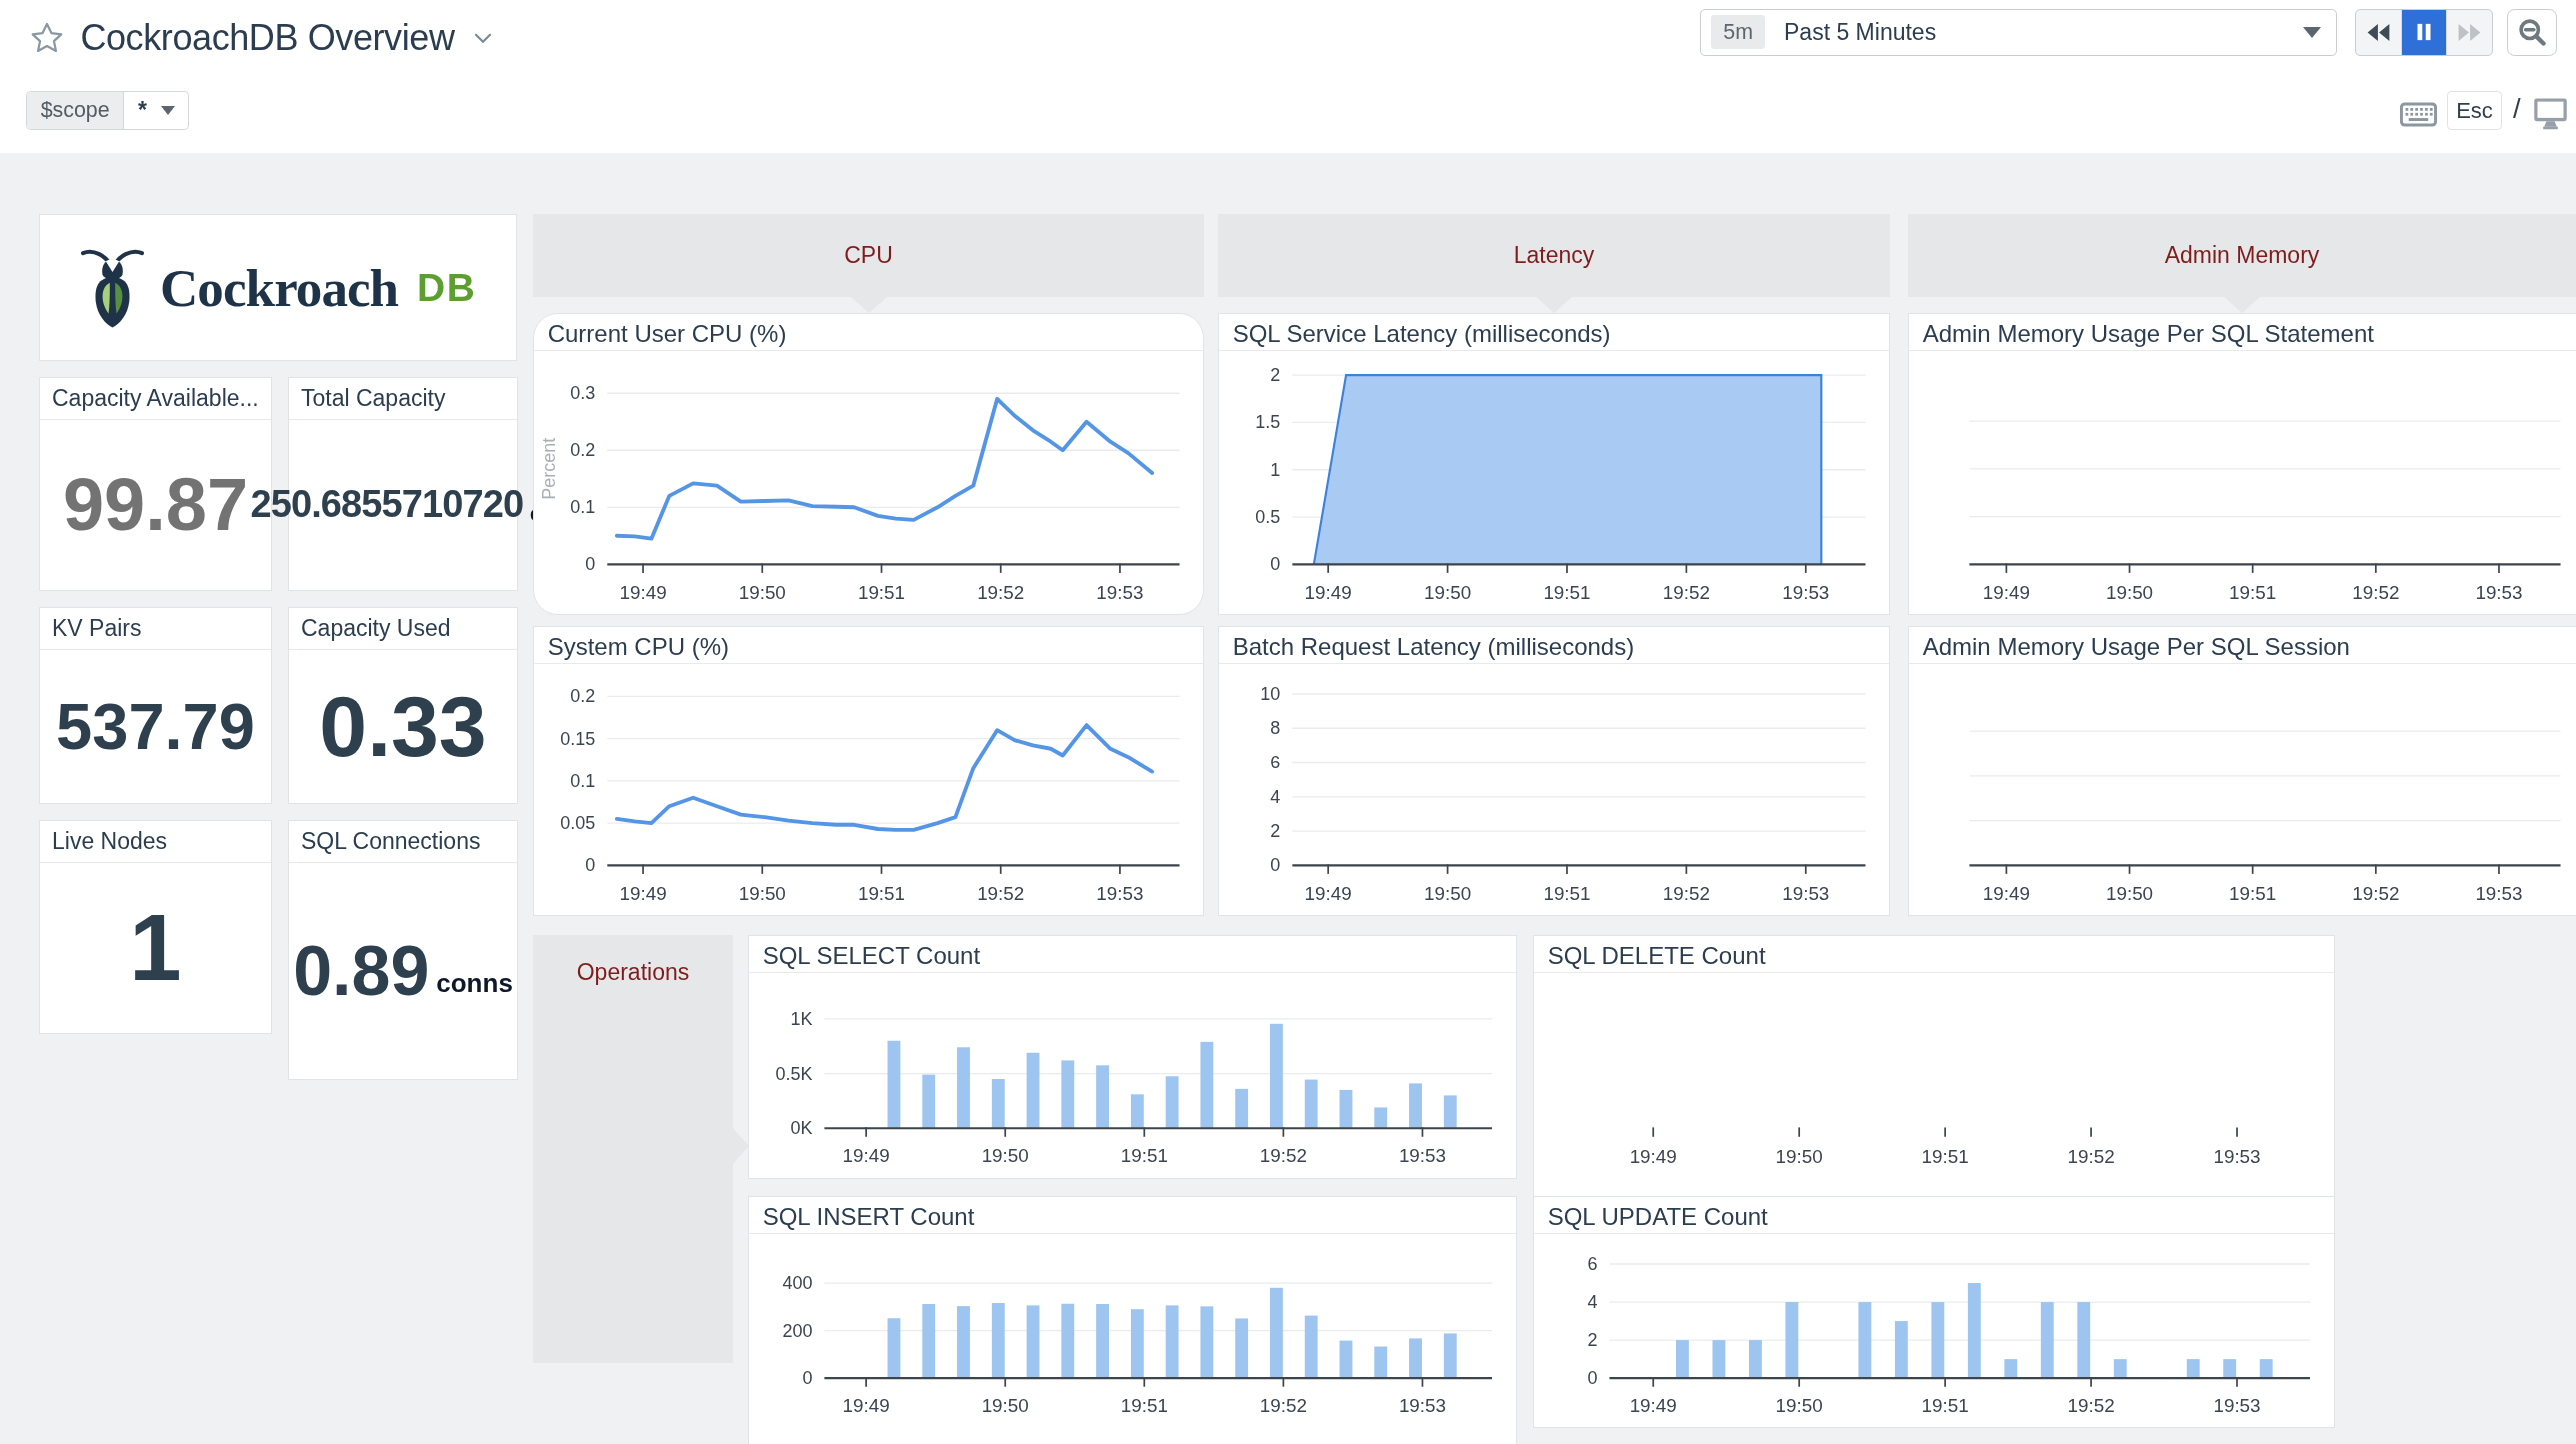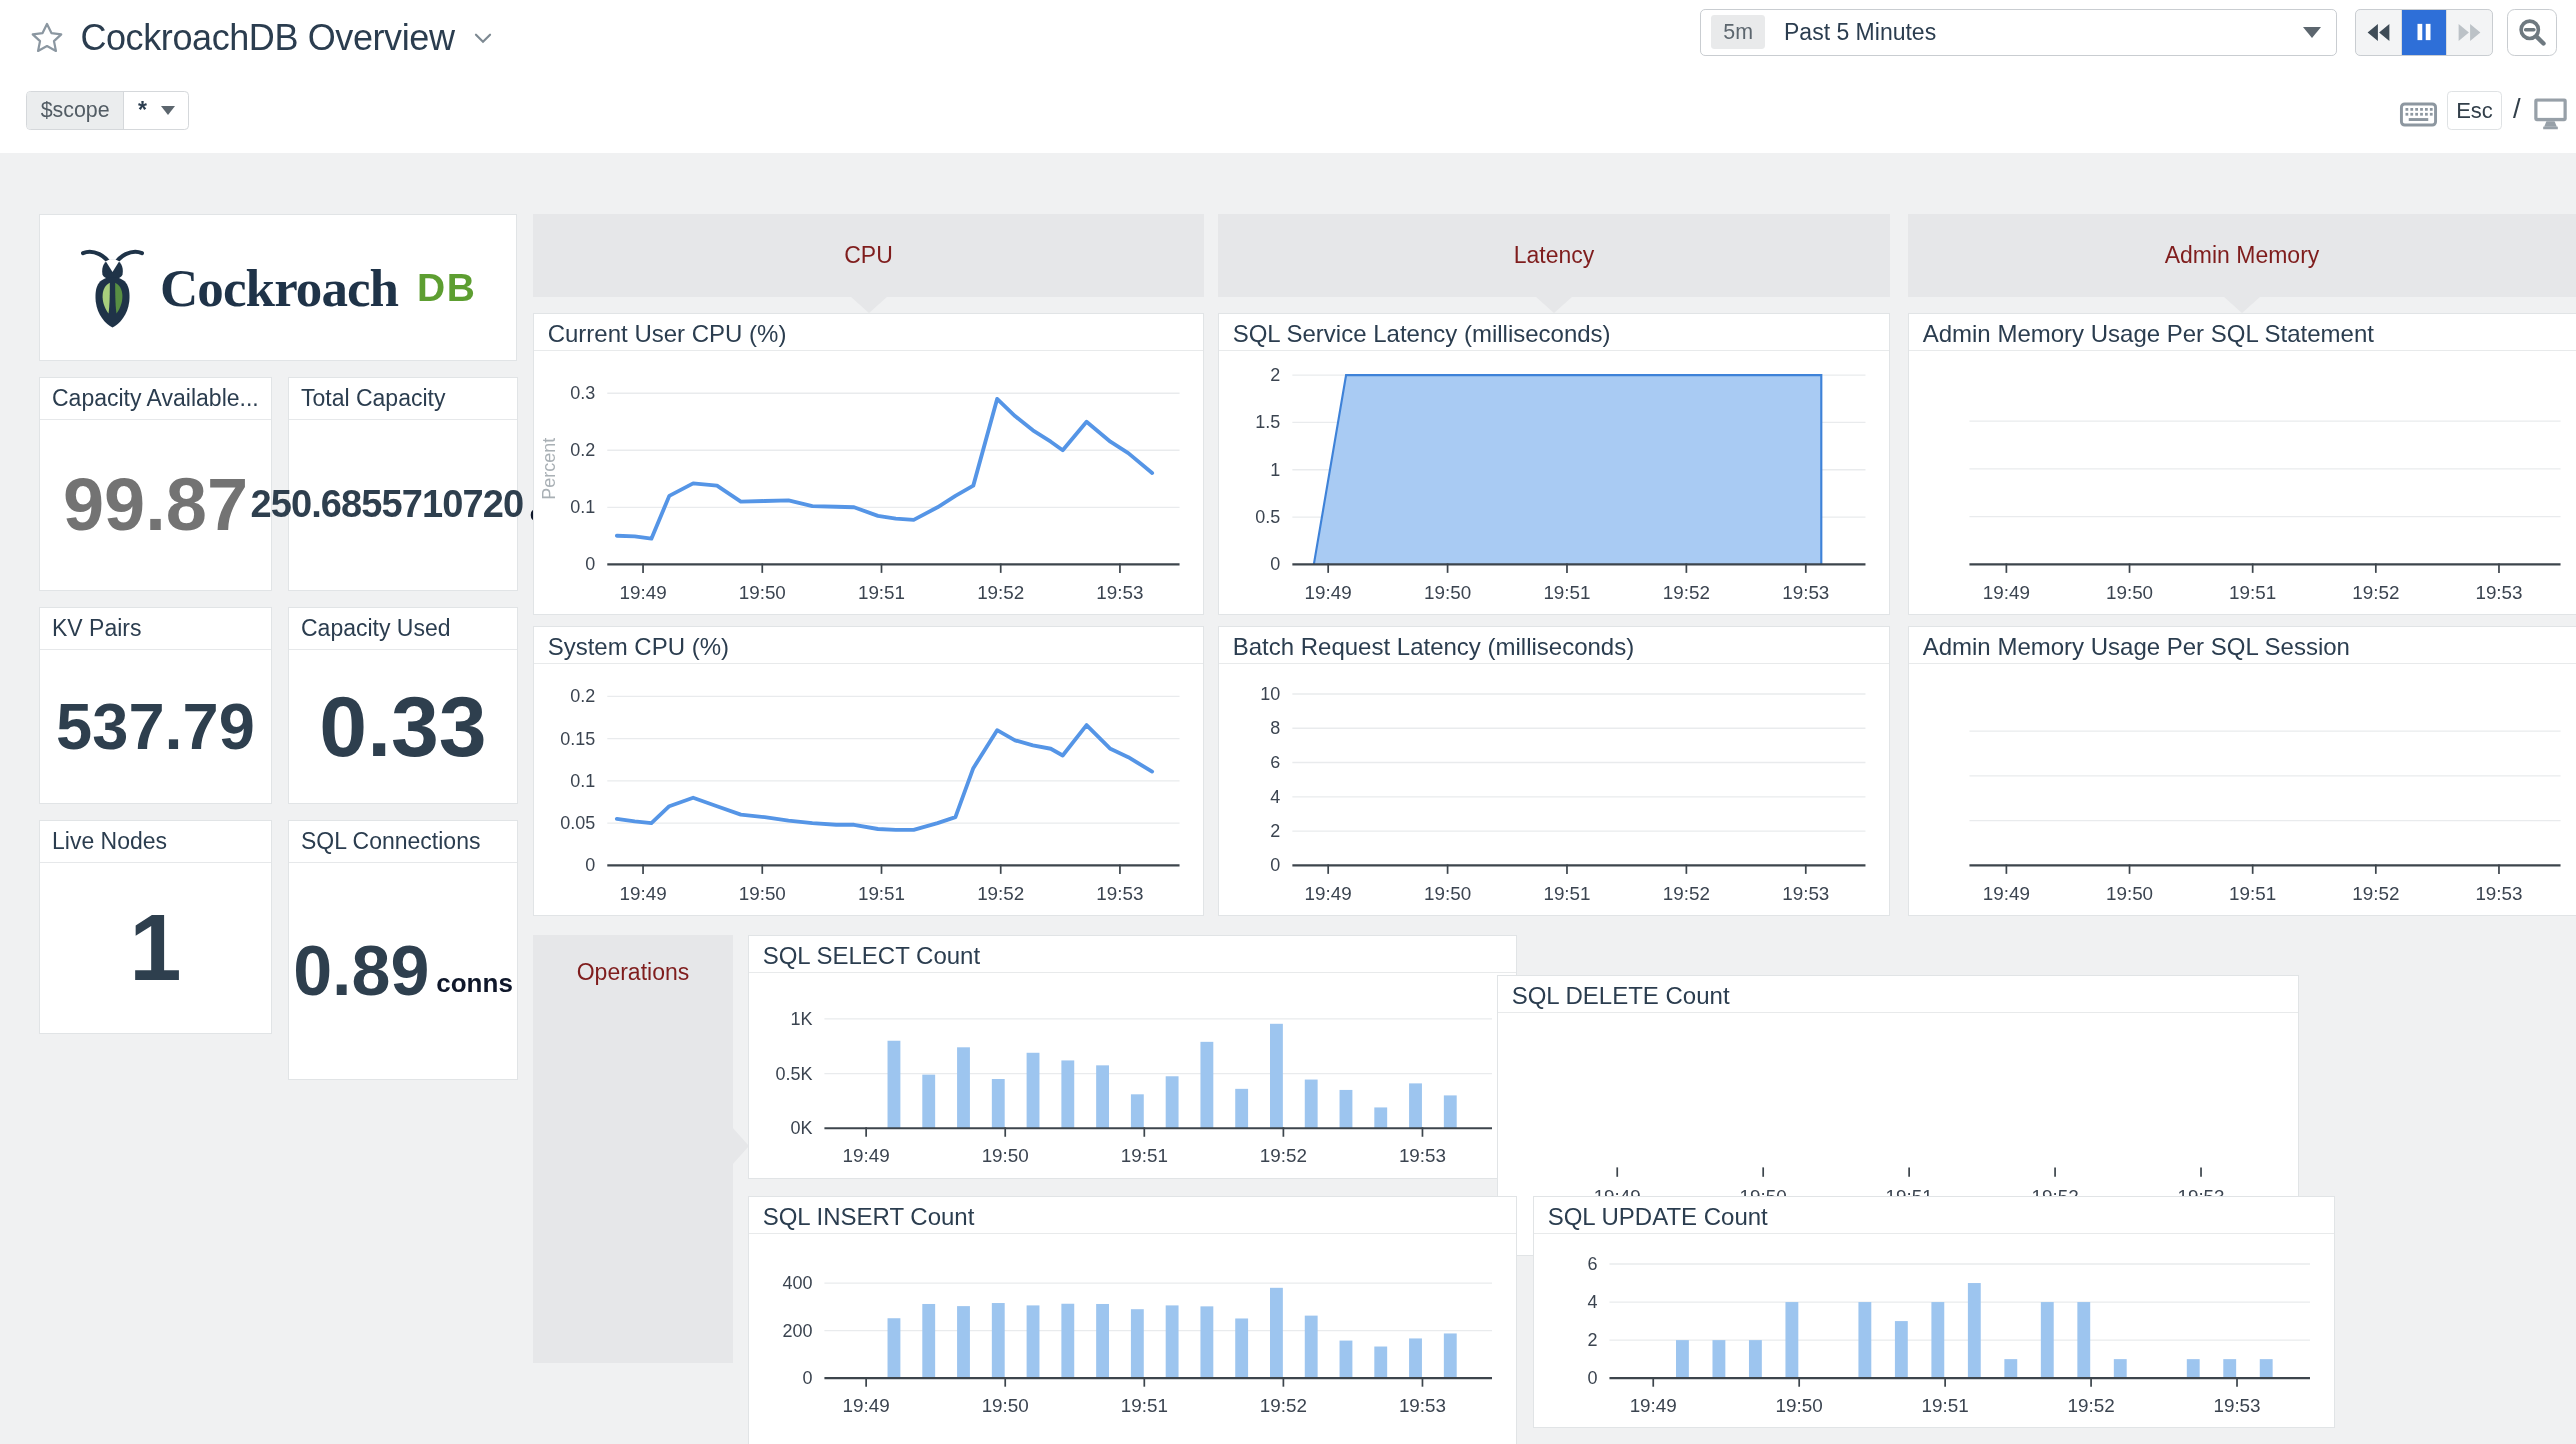--- a/index.html
+++ b/index.html
@@ -74,28 +74,28 @@
   .g-admin{left:1908px;top:214px;width:668px;height:83px;}
   .g-ops{left:533px;top:935px;width:200px;height:428px;align-items:flex-start;}
   .g-ops .ops-label{margin-top:24px;}
   .g-ops .notch-right{position:absolute;right:-16.3px;top:192px;width:0;height:0;
     border-top:19px solid transparent;border-bottom:19px solid transparent;border-left:17px solid #e6e7e9;}
 
   
   .chart-card .chart-title{height:36px;line-height:39px;padding-left:13.7px;font-size:24px;color:#2b3d4f;
     border-bottom:0.9px solid #e8eaeb;white-space:nowrap;overflow:hidden;}
   .chart-plot{position:absolute;left:0;right:0;top:37px;bottom:0;}
-  .c-cpu-user{left:533px;top:313px;width:671px;height:302px;}
+  .c-cpu-user{left:533px;top:313px;width:671px;height:302px;border-radius:25px;}
   .c-cpu-sys{left:533px;top:626px;width:671px;height:290px;}
   .c-lat-sql{left:1218px;top:313px;width:672px;height:302px;}
   .c-lat-batch{left:1218px;top:626px;width:672px;height:290px;}
   .c-adm-stmt{left:1908px;top:313px;width:677px;height:302px;}
   .c-adm-sess{left:1908px;top:626px;width:677px;height:290px;}
   .c-select{left:748px;top:935px;width:769px;height:244px;}
-  .c-delete{left:1497px;top:935px;width:802px;height:281px;margin-top:40px;}
+  .c-delete{left:1533px;top:935px;width:802px;height:281px;}
   .c-insert{left:748px;top:1196px;width:769px;height:287px;}
   .c-update{left:1533px;top:1196px;width:802px;height:232px;}
 </style>
 </head>
 <body>
 
 <div class="page">
   <div class="content-bg"></div>
 
   <div class="title-row">

